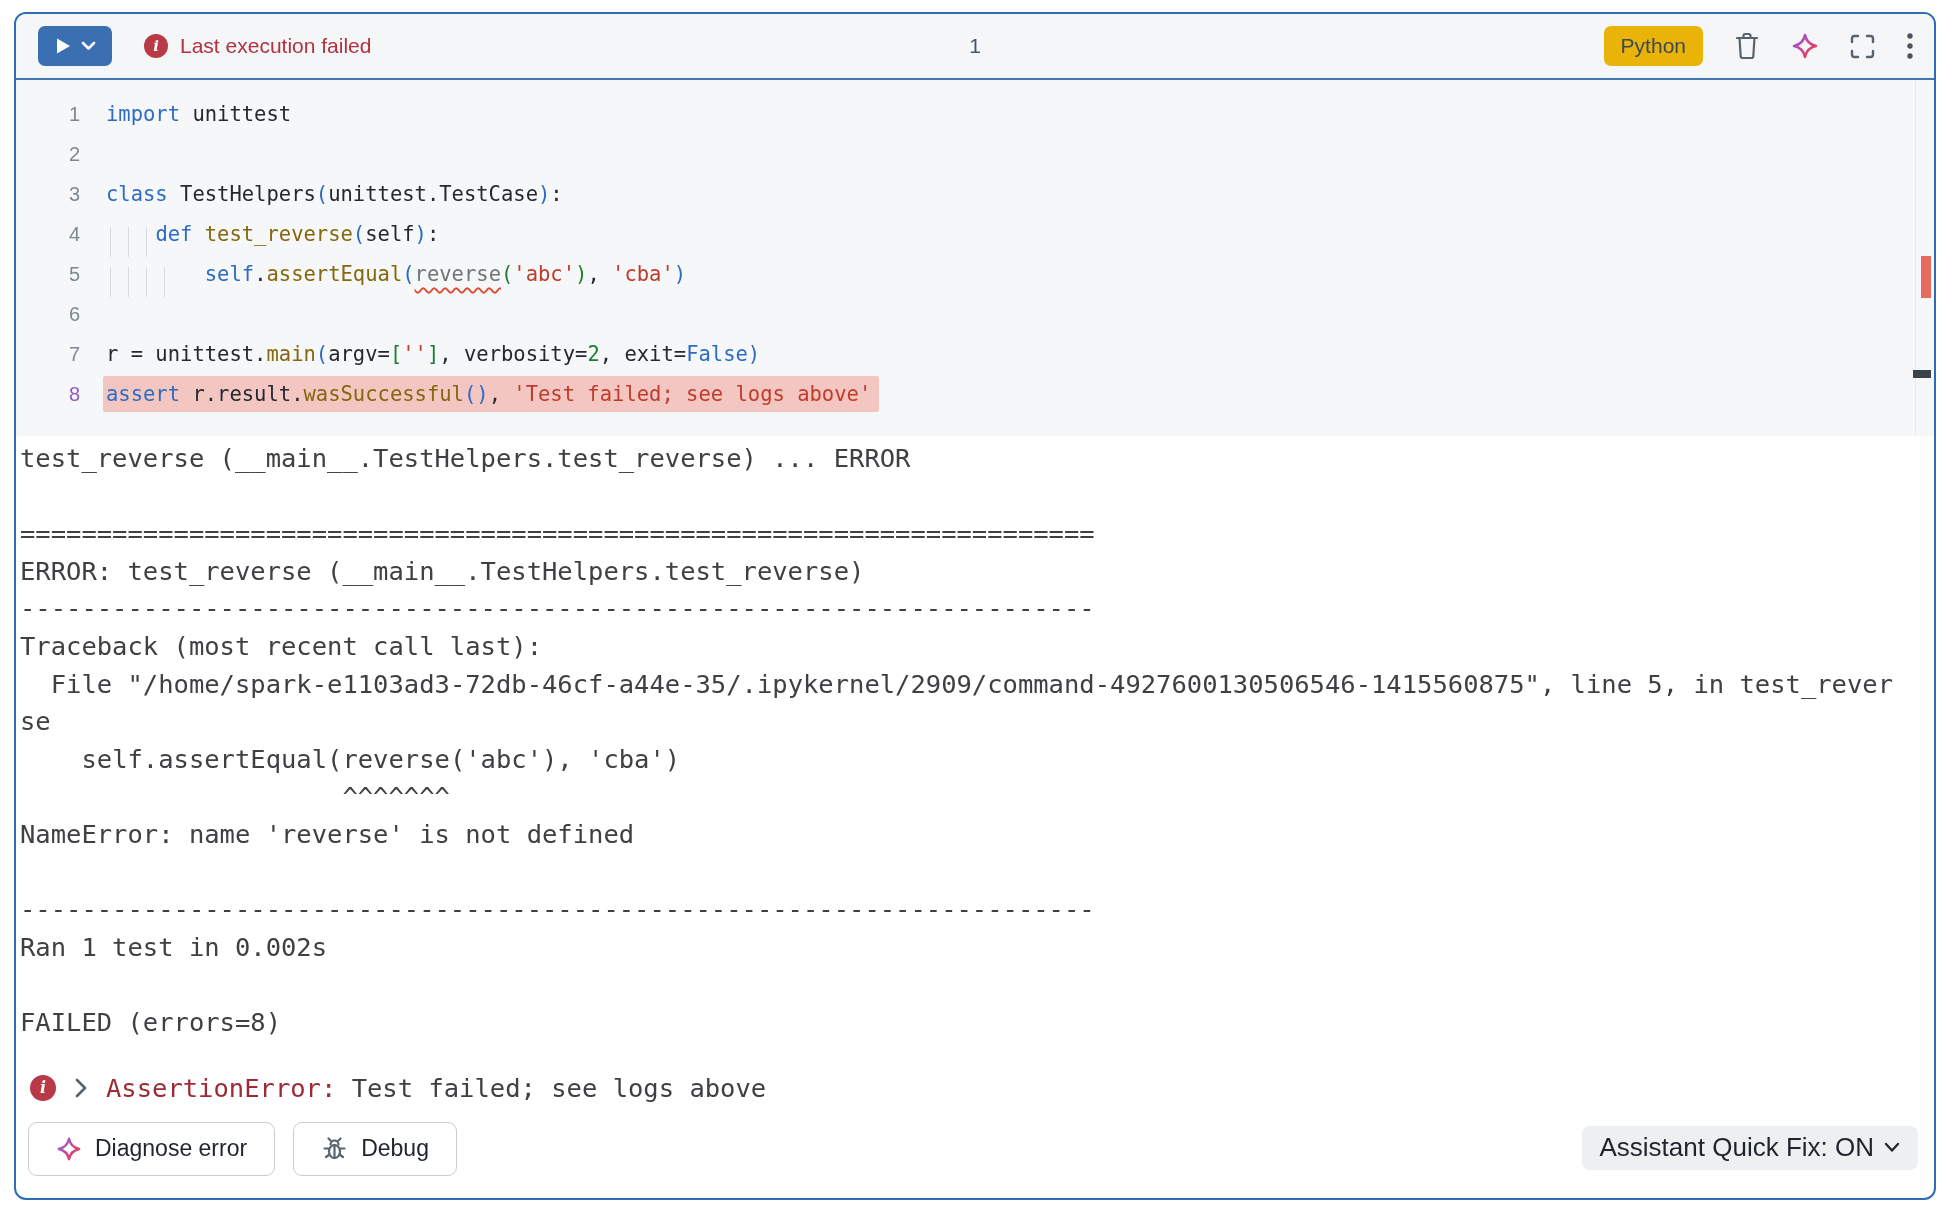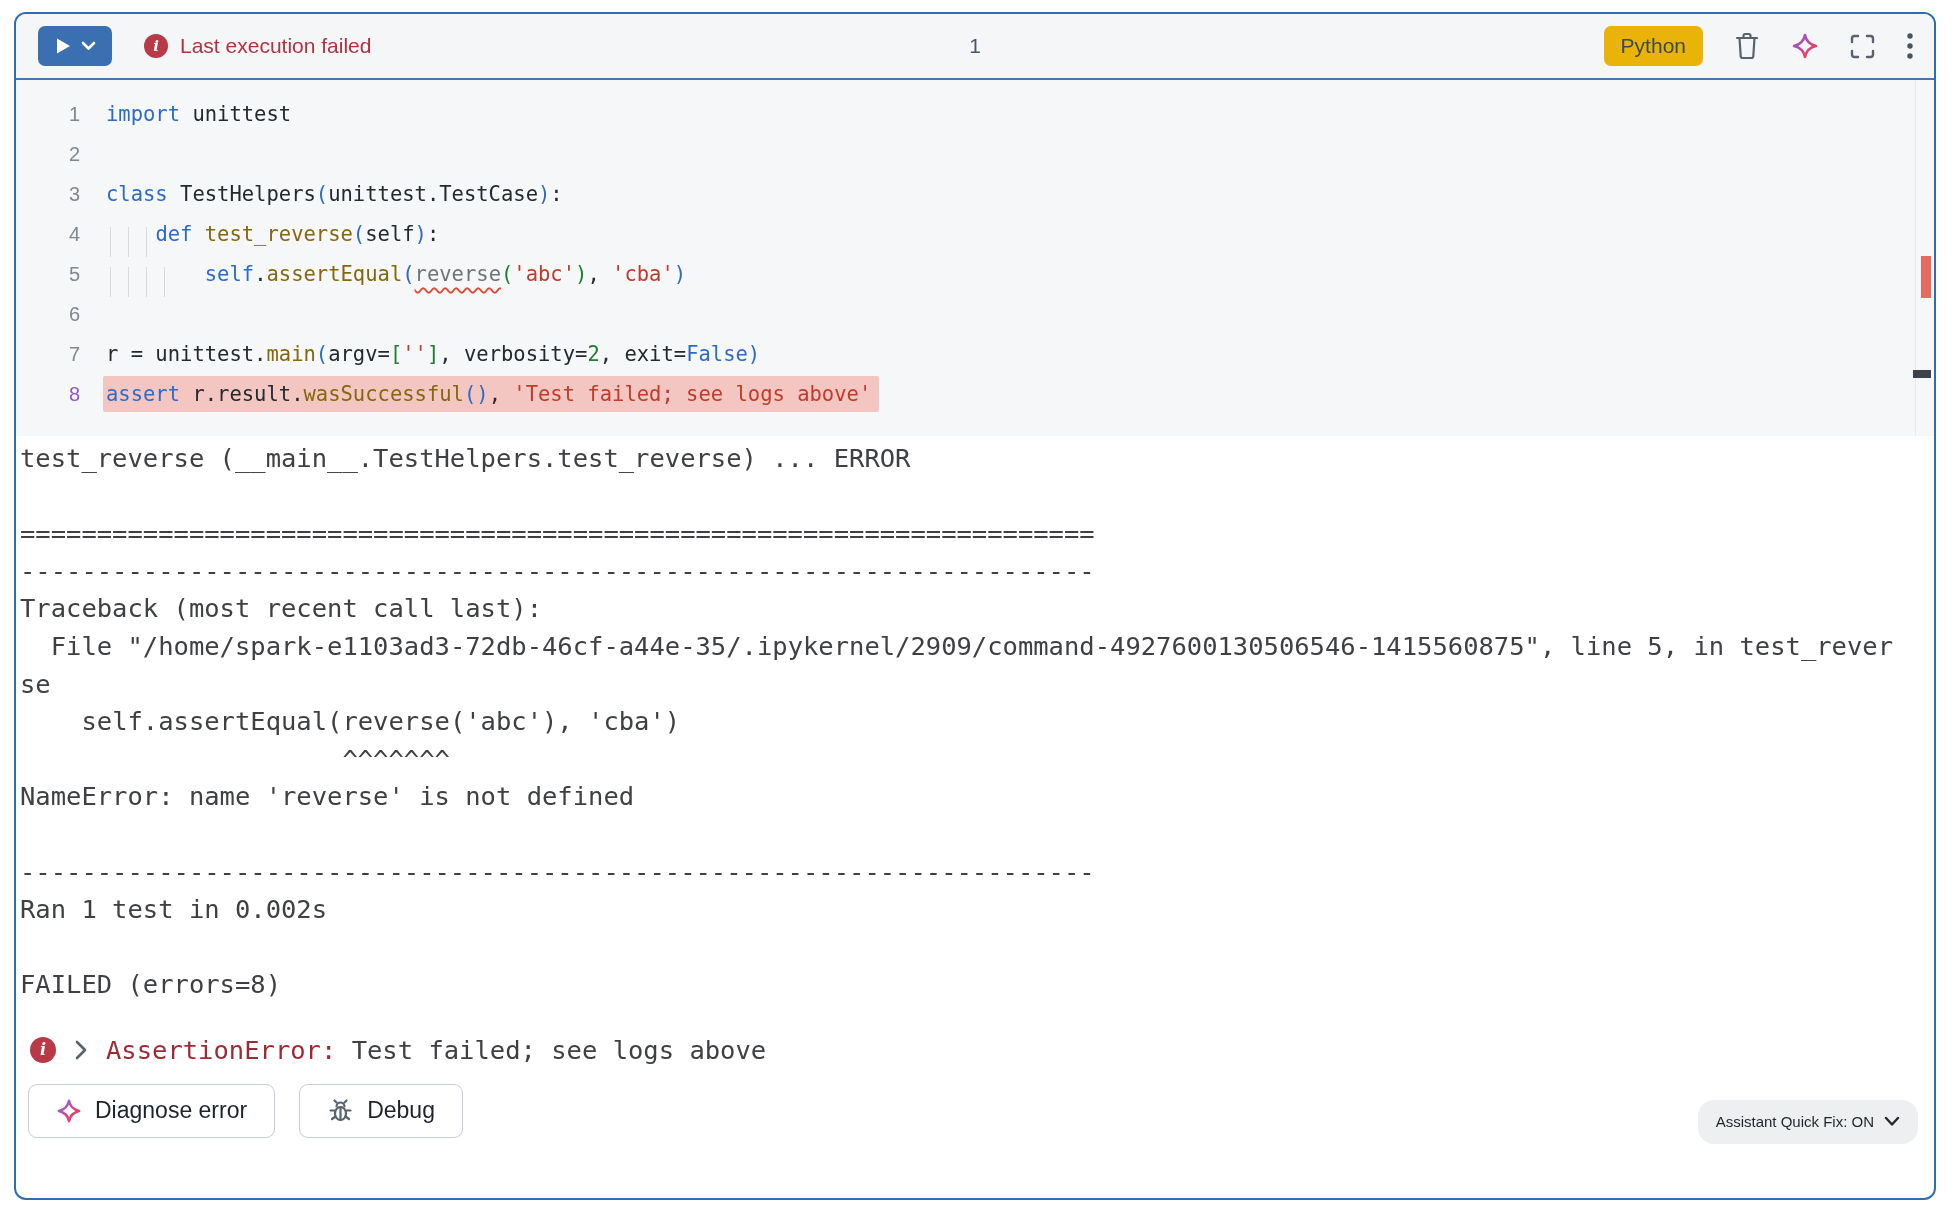--- a/index.html
+++ b/index.html
@@ -88,25 +88,25 @@
   .exc-label { color:#9d2b35; }
   .exc-msg { color:#3e4043; }
 
   
   .footer { display:flex; align-items:flex-start; margin-top:14px; padding:0 16px 0 12px; }
   .foot-btn {
     height:54px; background:#ffffff; border:1.5px solid #c6cdd5; border-radius:9px;
     display:flex; align-items:center; gap:13px; padding:0 27px; cursor:pointer;
     font-family:inherit; font-size:23px; color:#1e242b;
   }
-  .foot-btn + .foot-btn { margin-left:24px;text-align:right; }
+  .foot-btn + .foot-btn { margin-left:18px;text-align:right; }
   .quickfix-pill {
-    margin-left:auto; margin-top:16px; height:44px; background:#edeff1; border:none; border-radius:16px;
+    margin-left:auto; margin-top:4px; height:44px; background:#edeff1; border:none; border-radius:8px;
     display:flex; align-items:center; gap:10px; padding:0 18px; cursor:pointer;
-    font-family:inherit; font-size:15px; color:#1f252d;
+    font-family:inherit; font-size:26px; color:#1f252d;
   }
 </style>
 </head>
 <body>
 
 <div class="cell">
 
   <div class="toolbar">
     <button class="run-btn">
       <span style="display:flex">
@@ -217,20 +217,21 @@
     <div class="ruler-track"></div>
     <div class="ruler-error"></div>
     <div class="ruler-cursor"></div>
   </div>
 
   <div class="output">
     <div>
         <div class="out-line">test_reverse (__main__.TestHelpers.test_reverse) ... ERROR</div>
         <div class="out-line"></div>
         <div class="out-line">======================================================================</div>
+        <div class="out-line">ERROR: test_reverse (__main__.TestHelpers.test_reverse)</div>
         <div class="out-line">----------------------------------------------------------------------</div>
         <div class="out-line">Traceback (most recent call last):</div>
         <div class="out-line">  File "/home/spark-e1103ad3-72db-46cf-a44e-35/.ipykernel/2909/command-4927600130506546-1415560875", line 5, in test_reverse</div>
         <div class="out-line">    self.assertEqual(reverse('abc'), 'cba')</div>
         <div class="out-line">                     ^^^^^^^</div>
         <div class="out-line">NameError: name 'reverse' is not defined</div>
         <div class="out-line"></div>
         <div class="out-line">----------------------------------------------------------------------</div>
         <div class="out-line">Ran 1 test in 0.002s</div>
         <div class="out-line"></div>

